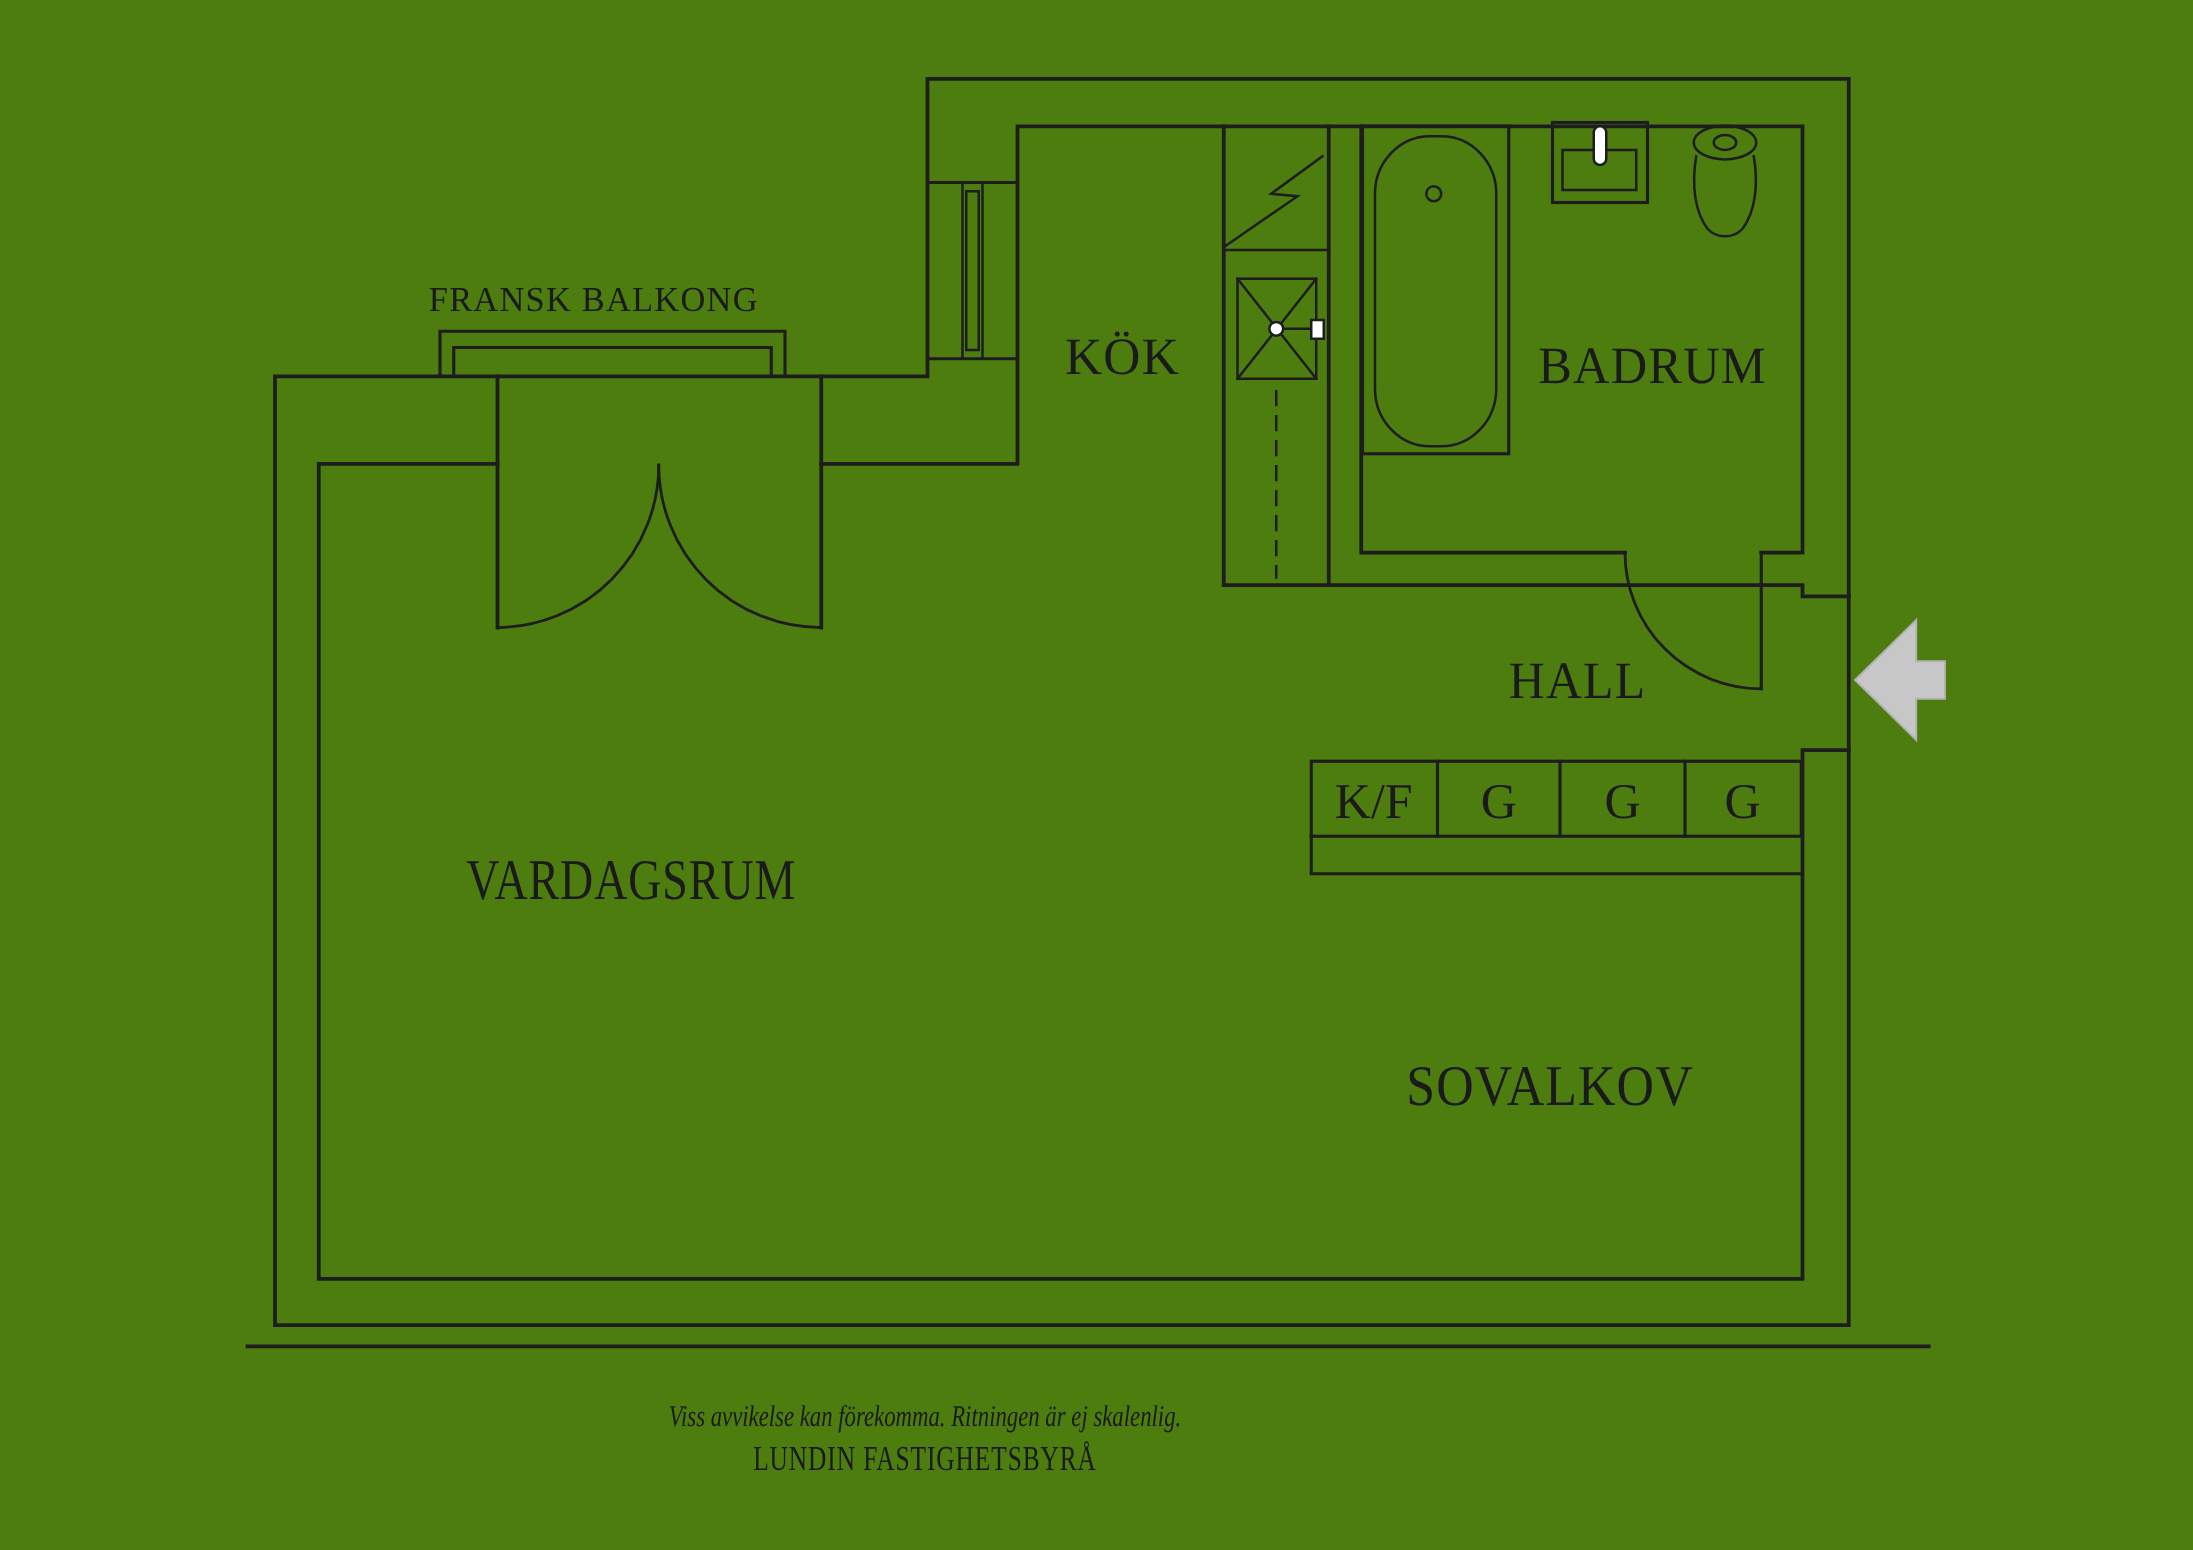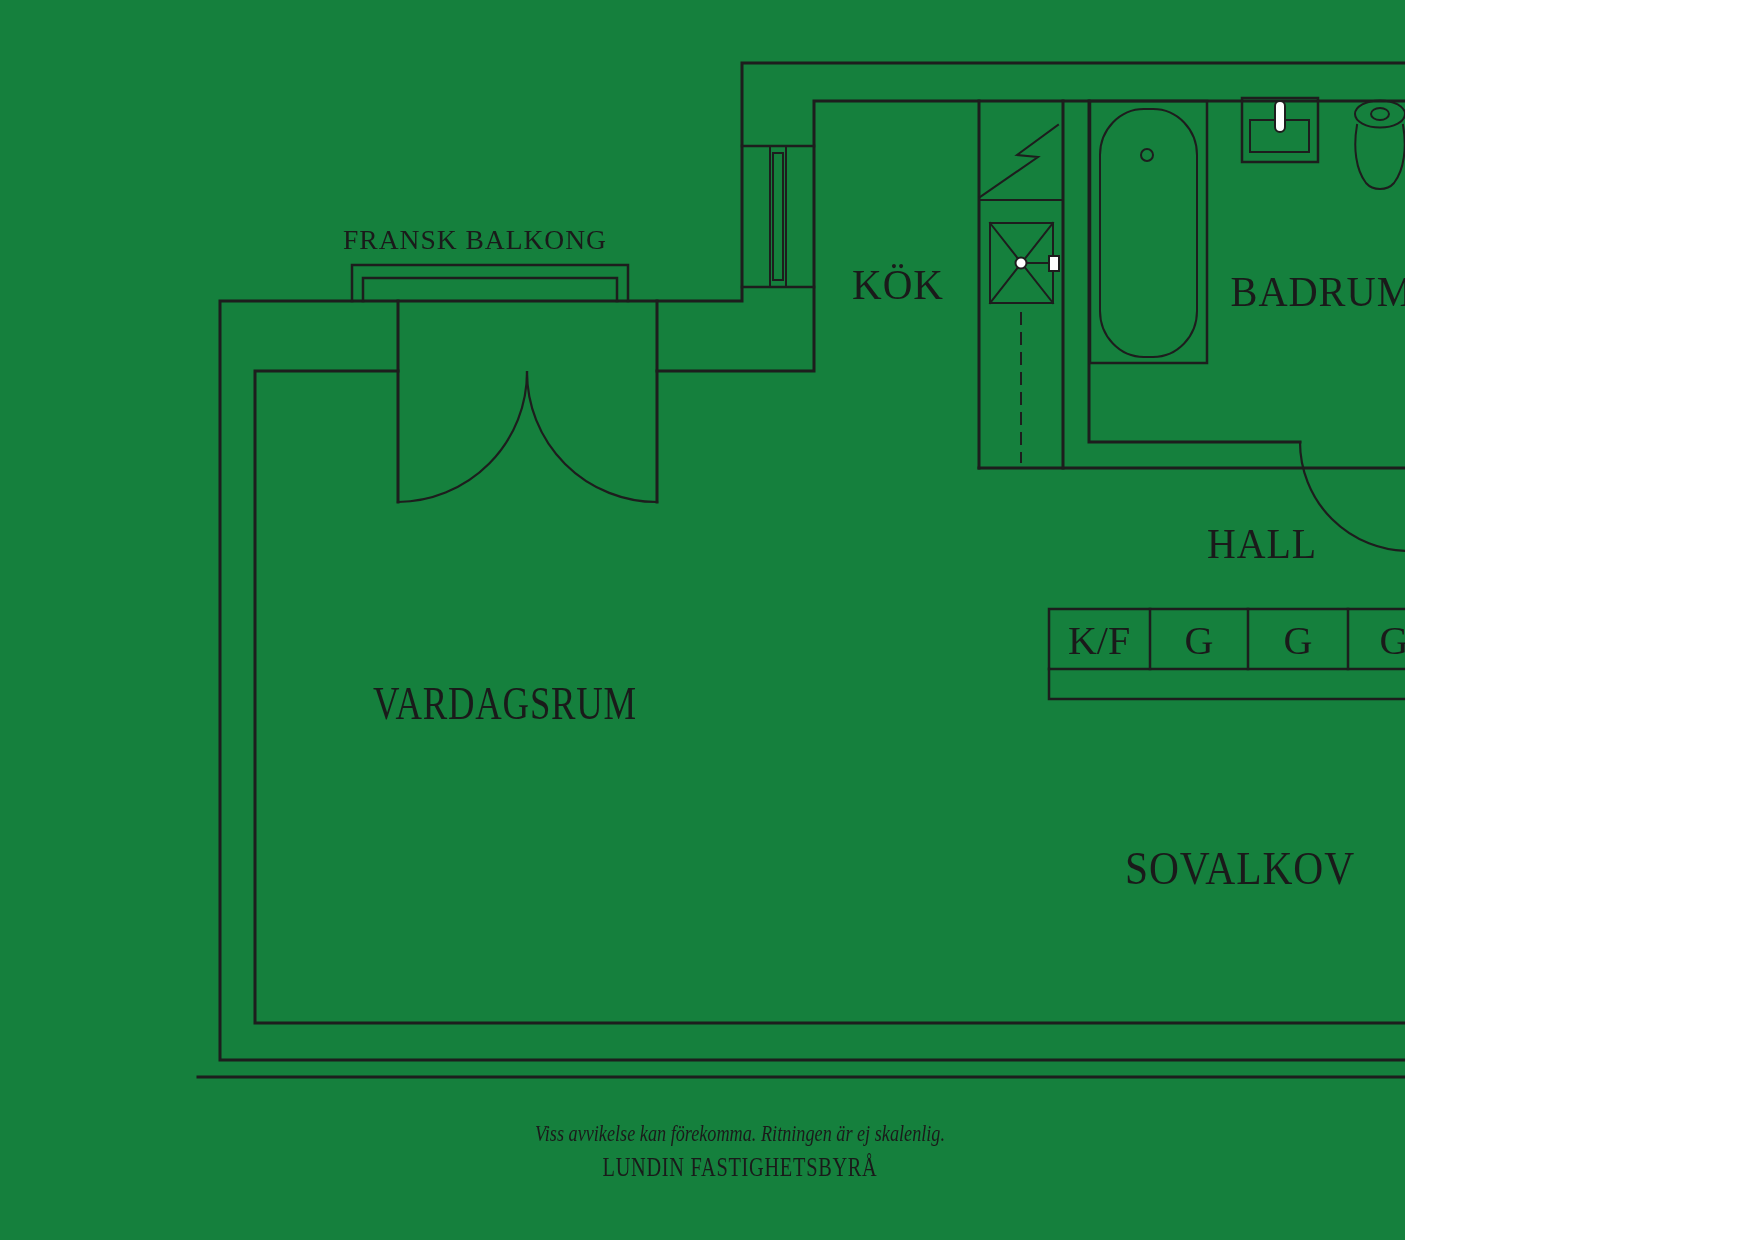--- a/index.html
+++ b/index.html
@@ -1,16 +1,16 @@
 <!DOCTYPE html>
 <html><head>
 <meta charset="utf-8">
 <style>
   html, body { margin: 0; padding: 0; background: #ffffff; }
-  .page { width: 1405px; height: 1240px; position: relative; background: #15803d; overflow: hidden; }
+  .page { width: 1754px; height: 1240px; position: relative; background: #4d7c0f; overflow: hidden; }
   svg { display: block; }
   text {
     font-family: "Liberation Serif", "DejaVu Serif", serif;
     fill: #1a1a1a;
   }
   .room-label { font-size: 42px; letter-spacing: 1px; }
   .big-label { font-size: 46px; letter-spacing: 1px; }
   .small-label { font-size: 28px; letter-spacing: 1px; }
   .closet-label { font-size: 40px; }
   .footer-italic { font-size: 24px; font-style: italic; }

